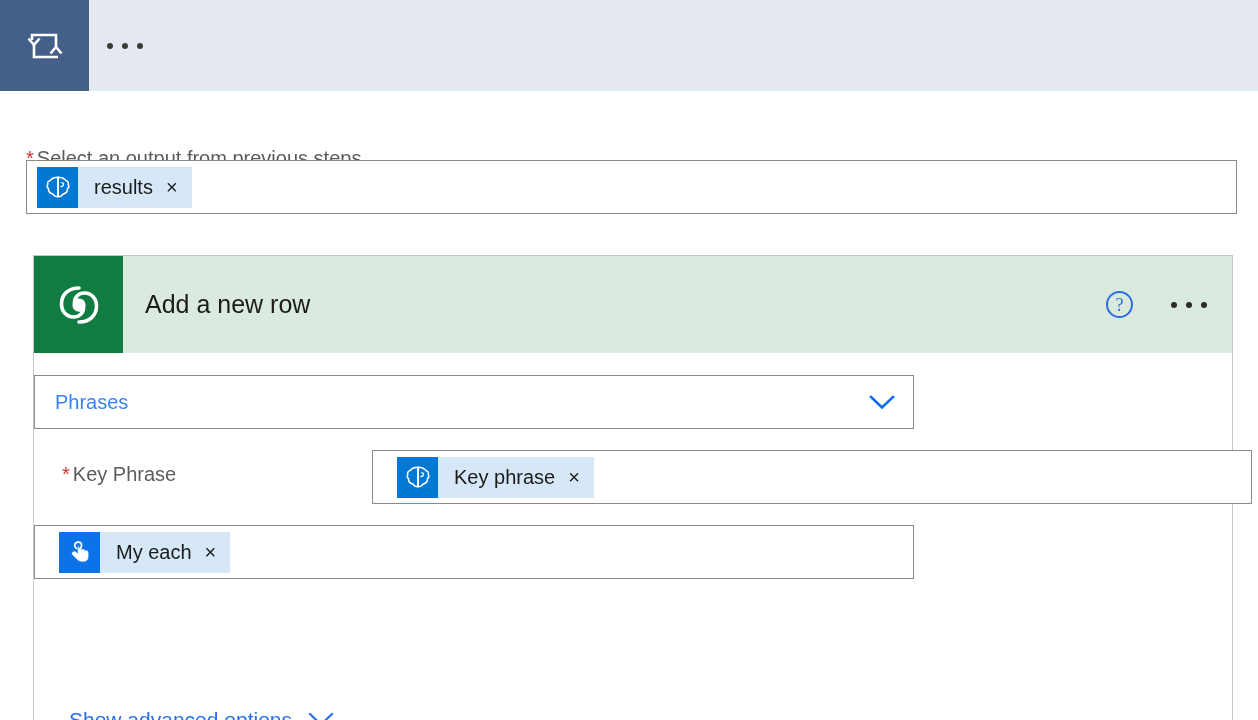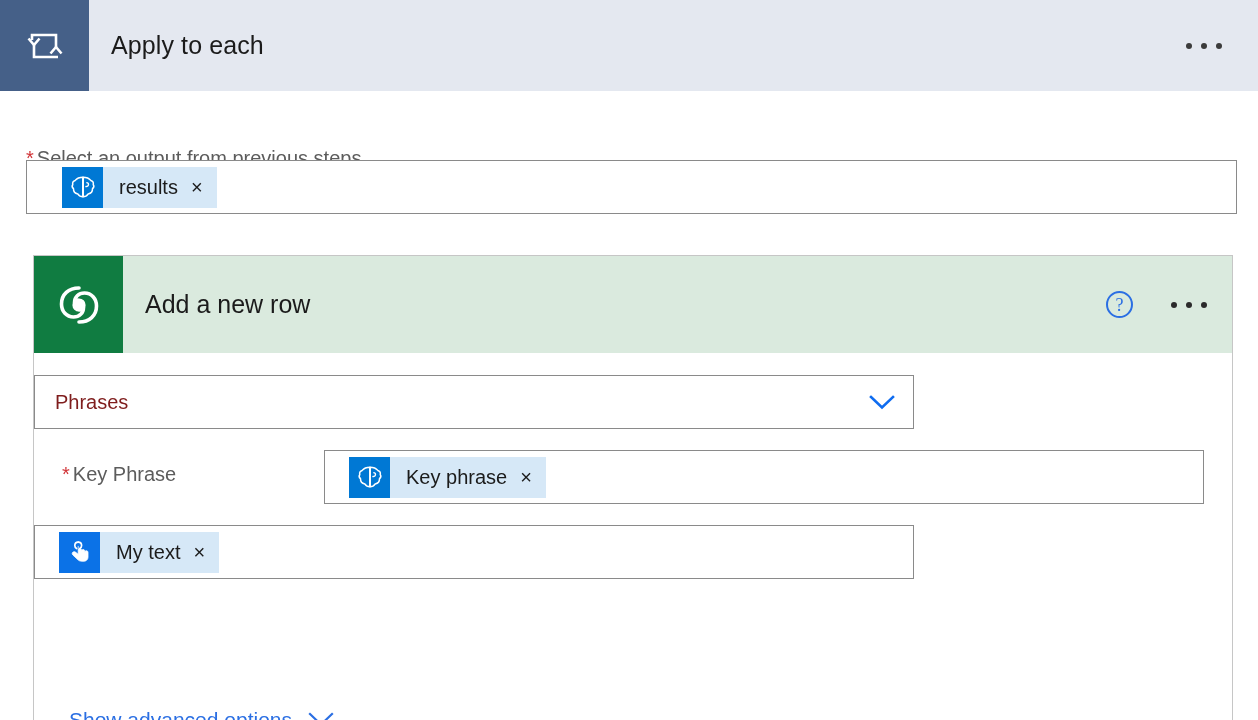--- a/index.html
+++ b/index.html
@@ -70,21 +70,21 @@
   .req-star { color: #d13438; font-size: 20px; margin-right: 3px; }
 
   .output-field {
     position: absolute;
     left: 26px; top: 160px;
     width: 1211px; height: 54px;
     border: 1px solid #8a8a8a;
     background: #ffffff;
     display: flex;
     align-items: center;
-    padding-left: 35px;
+    padding-left: 10px;
   }
 
   
   .token {
     display: inline-flex;
     align-items: stretch;
     height: 41px;
     background: #d6e8f7;
     max-width: 100%;
   }
@@ -168,21 +168,21 @@
 
   
   .card-body { position: relative; }
   .form-row {
     position: absolute;
     left: 0;
     display: flex;
     align-items: flex-start;
   }
   .form-row.r1 { top: 22px; }
-  .form-row.r2 { top: 97px; }
+  .form-row.r2 { top: 97px; gap: 48px; }
   .form-row.r3 { top: 172px; }
 
   .field-label {
     width: 290px;
     padding-left: 28px;
     padding-top: 13px;
     font-size: 20px;
     color: #5c5c5c;
     white-space: nowrap;
     flex: none;
@@ -193,21 +193,21 @@
     border: 1px solid #8a8a8a;
     background: #ffffff;
     display: flex;
     align-items: center;
     padding: 0 18px 0 20px;
     flex: none;
   }
   .field-value {
     flex: 1 1 auto;
     font-size: 20px;
-    color: #7f1d1d;
+    color: #3b82f6;
     white-space: nowrap;
   }
   .chev {
     flex: none;
     width: 26px; height: 15px;
   }
   .field-control.token-holder { padding: 0 18px 0 24px; }
 
   .advanced-link {
     position: absolute;
@@ -227,21 +227,20 @@
 
 <div class="action-header">
   <div class="action-header-icon">
     <svg width="44" height="38" viewBox="0 0 44 38" aria-hidden="true">
       <path d="M9 13 V8 H33 V20" fill="none" stroke="#ffffff" stroke-width="2.6"></path>
       <path d="M35 30 H11 V18" fill="none" stroke="#ffffff" stroke-width="2.6"></path>
       <path d="M11 18 L5.5 24.5 M11 18 L16.5 24.5" fill="none" stroke="#ffffff" stroke-width="2.6" transform="rotate(180 11 18)"></path>
       <path d="M33 20 L27.5 13.5 M33 20 L38.5 13.5" fill="none" stroke="#ffffff" stroke-width="2.6" transform="rotate(180 33 20)"></path>
     </svg>
   </div>
-  <div class="action-header-title">Apply to each</div>
   <div class="header-menu">
     <span class="ellipsis">
         <i></i>
         <i></i>
         <i></i>
       </span>
   </div>
 </div>
 
 <div class="select-output-label">
@@ -327,21 +326,21 @@
       <div class="field-control token-holder">
         <span class="token">
           <span class="token-icon brand-manual">
             <svg width="26" height="26" viewBox="0 0 26 26" aria-hidden="true">
               <path d="M11.2 3.2 C9.3 3.2 7.8 4.7 7.8 6.6 C7.8 7.9 8.5 9 9.6 9.6" fill="none" stroke="#ffffff" stroke-width="1.7" stroke-linecap="round"></path>
               <path d="M12.8 9.6 C13.9 9 14.6 7.9 14.6 6.6 C14.6 4.7 13.1 3.2 11.2 3.2" fill="none" stroke="#ffffff" stroke-width="1.7" stroke-linecap="round"></path>
               <path d="M11.2 6.9 V15.3 L8.4 13.1 C7.4 12.4 6.1 12.6 5.5 13.6 C5.0 14.4 5.2 15.4 5.9 16.0 L11.0 20.8 C11.9 21.7 13.2 22.2 14.5 22.2 H17.0 C19.2 22.2 21.0 20.4 21.0 18.2 V13.4 C21.0 12.5 20.3 11.8 19.4 11.8 C18.5 11.8 17.8 12.5 17.8 13.4 V12.1 C17.8 11.2 17.1 10.5 16.2 10.5 C15.3 10.5 14.6 11.2 14.6 12.1 V11.2 C14.6 10.3 13.9 9.6 13.0 9.6 C12.3 9.6 11.7 10.0 11.4 10.6" fill="#ffffff" stroke="#ffffff" stroke-width="0.8" stroke-linejoin="round"></path>
             </svg>
           </span>
           <span class="token-body">
-            <span>My text</span>
+            <span>My each</span>
             <span class="token-remove">×</span>
           </span>
         </span>
       </div>
     </div>
 
     <div class="advanced-link">
       <span>Show advanced options</span>
       <span>
         <svg width="26" height="15" viewBox="0 0 26 15" aria-hidden="true">

